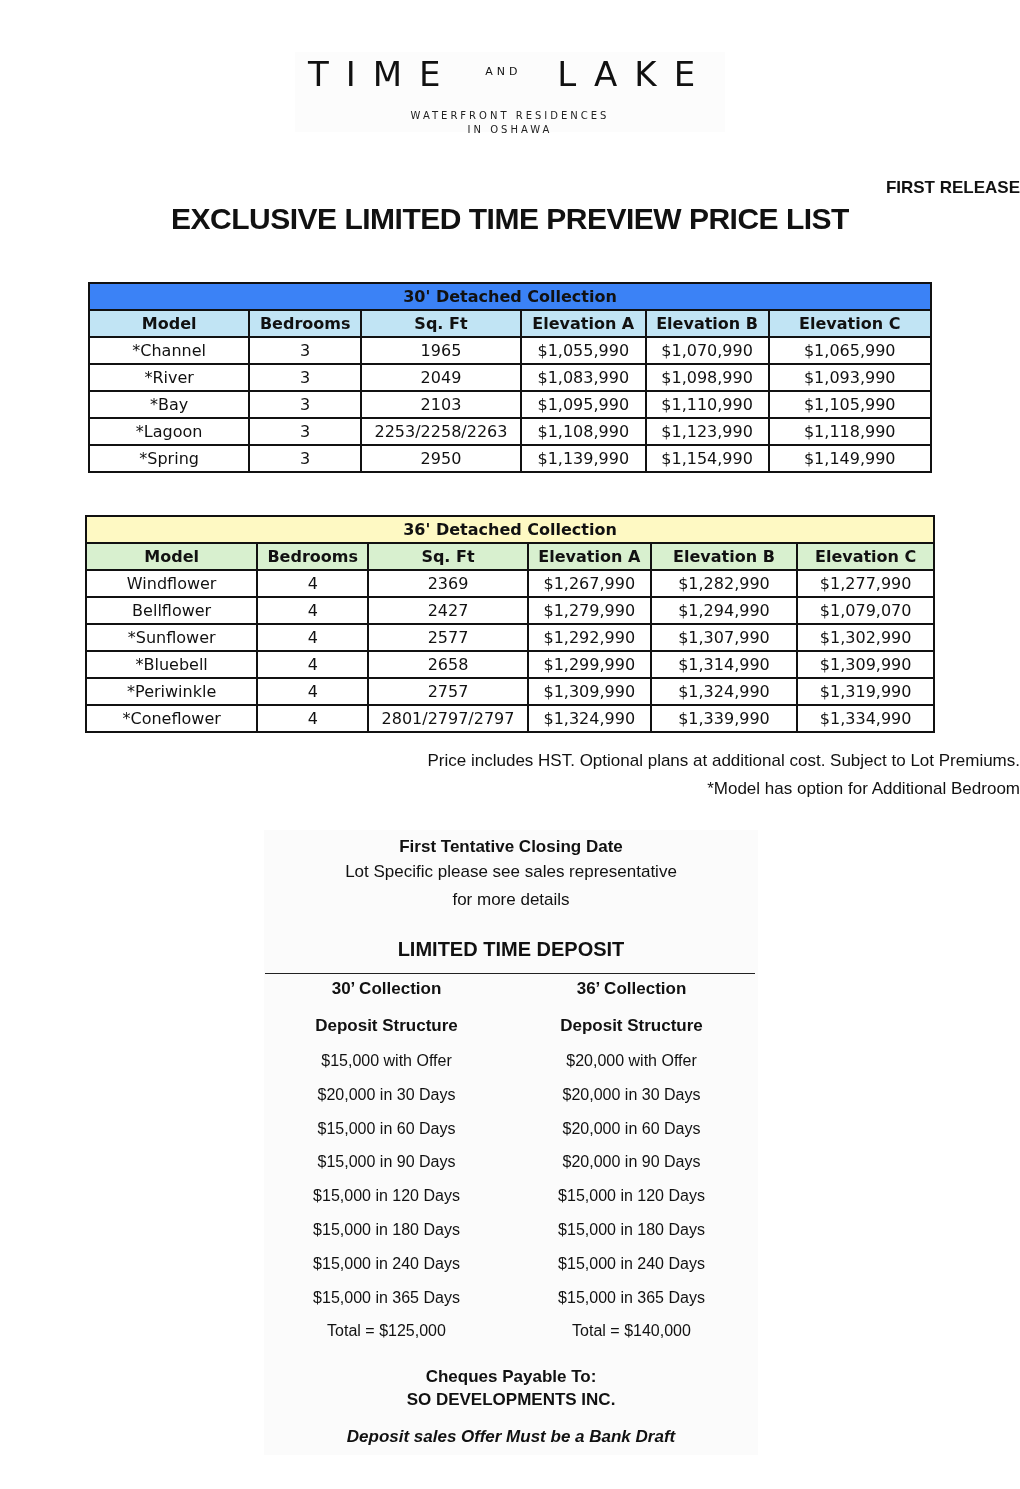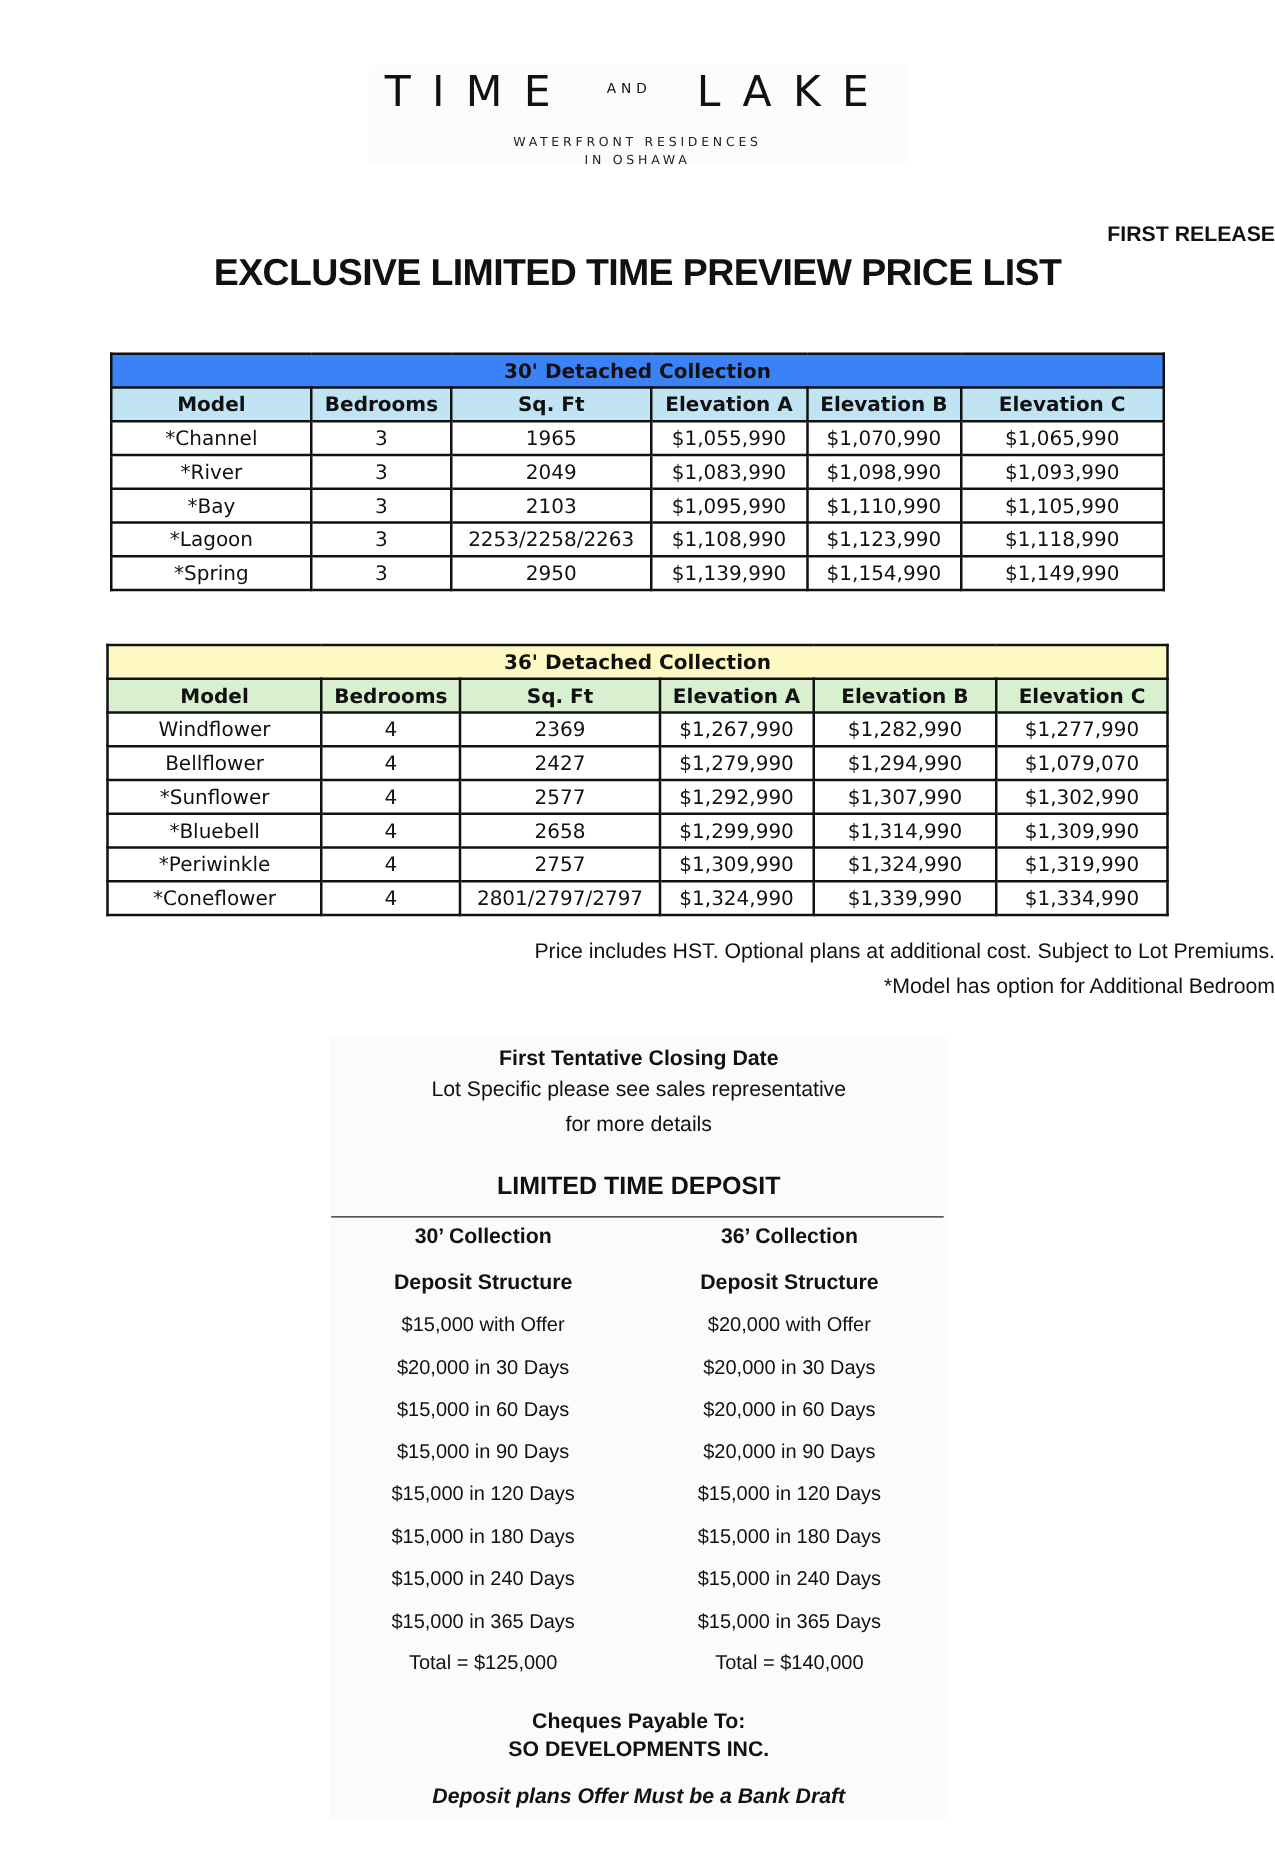--- a/index.html
+++ b/index.html
@@ -236,14 +236,14 @@
         <div class="row">$15,000 in 120 Days</div>
         <div class="row">$15,000 in 180 Days</div>
         <div class="row">$15,000 in 240 Days</div>
         <div class="row">$15,000 in 365 Days</div>
         <div class="row">Total = $140,000</div>
       </div>
   </div>
 
   <div class="d-center cheques">Cheques Payable To:</div>
   <div class="d-center company">SO DEVELOPMENTS INC.</div>
-  <div class="d-center draft">Deposit plans Offer Must be a Bank Draft</div>
+  <div class="d-center draft">Deposit sales Offer Must be a Bank Draft</div>
 </div>
 
 </body></html>

